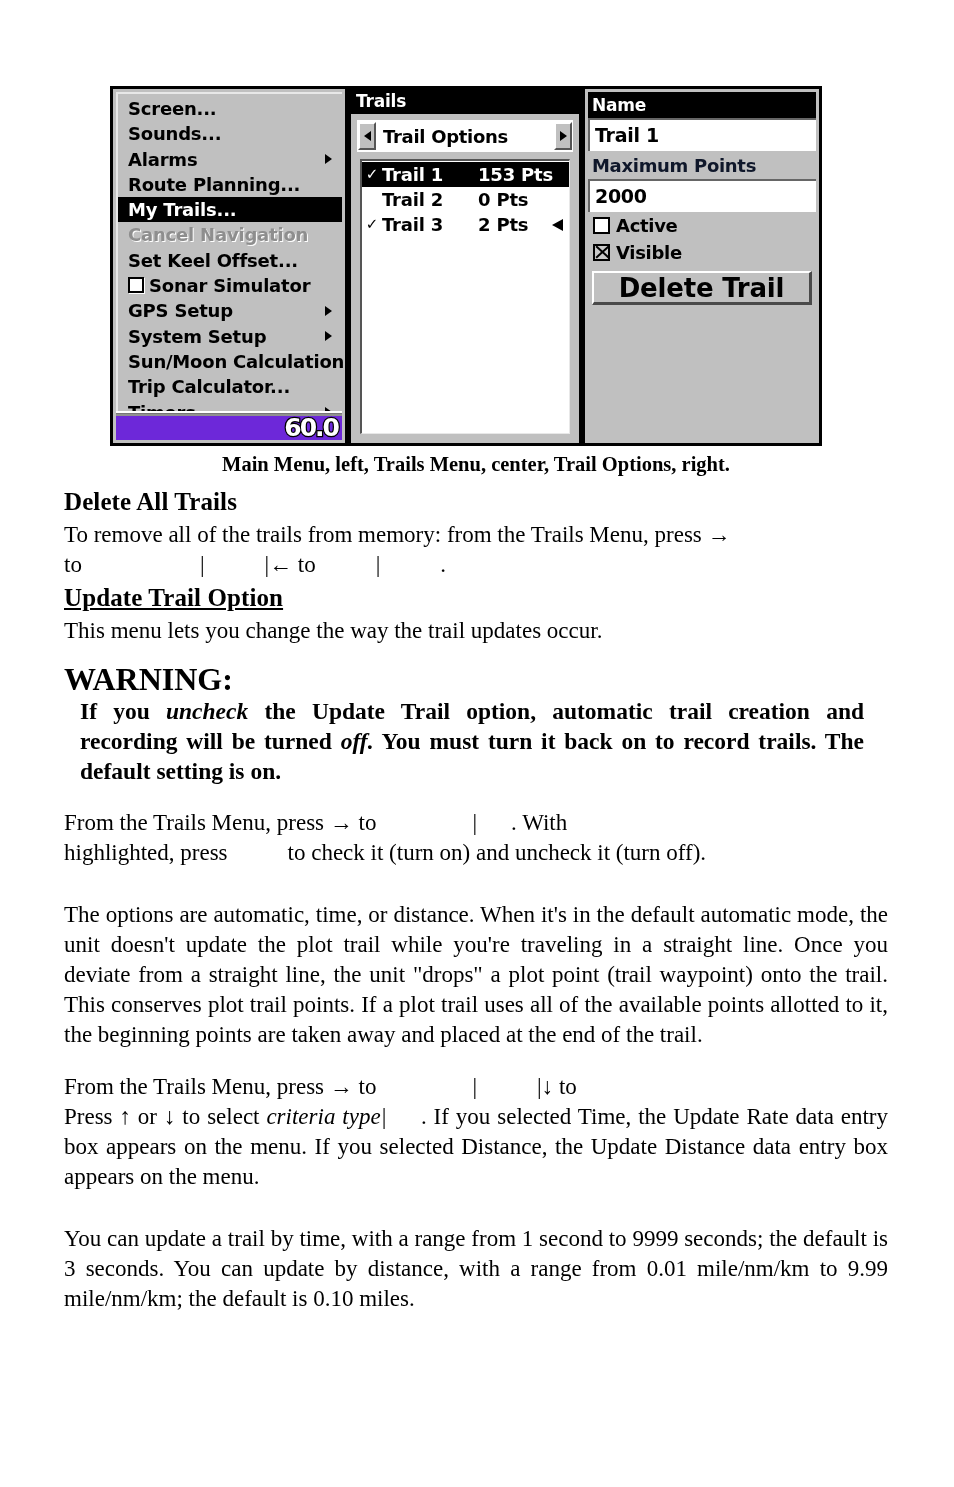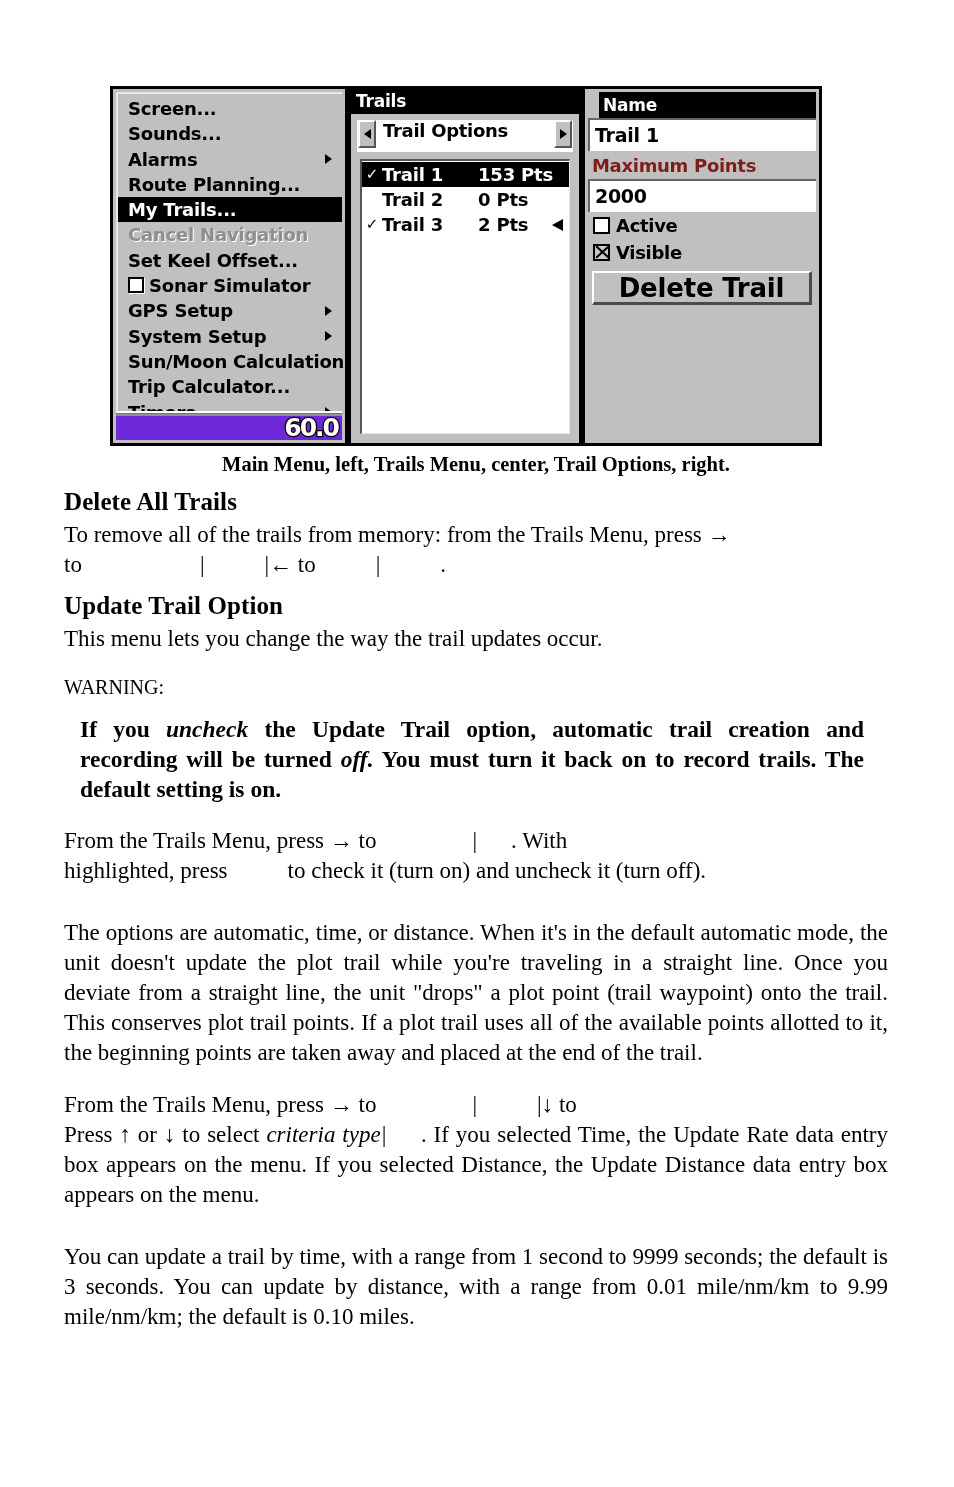--- a/index.html
+++ b/index.html
@@ -136,20 +136,21 @@
     left: 3px; top: 28px; right: 3px; bottom: 3px;
     background: #c0c0c0;
     padding: 3px;
     box-sizing: border-box;
   }
   .spinner {
     height: 32px;
     background: #ffffff;
     position: relative;
     display: flex;
+    align-items: center;
     margin-bottom: 5px;
   }
   .spin-btn {
     width: 18px;
     height: 28px;
     background: #c0c0c0;
     border-top: 2px solid #ffffff;
     border-left: 2px solid #ffffff;
     border-right: 2px solid #555555;
     border-bottom: 2px solid #555555;
@@ -233,41 +234,40 @@
   }
   .r-titlebar {
     height: 26px;
     background: #000000;
     color: #ffffff;
     font-size: 17px;
     font-weight: bold;
     line-height: 26px;
     padding-left: 4px;
     letter-spacing: -0.2px;
-    margin-left: 11px;
   }
   .r-field {
     height: 33px;
     background: #ffffff;
     border-top: 2px solid #666666;
     border-left: 2px solid #666666;
     box-sizing: border-box;
     font-size: 19px;
     font-weight: bold;
     line-height: 30px;
     padding-left: 5px;
     color: #000000;
     letter-spacing: -0.3px;
   }
   .r-label {
     font-size: 18px;
     font-weight: bold;
     padding: 4px 0 3px 4px;
     letter-spacing: -0.3px;
-    color: #7f1d1d;
+    color: #0f172a;
   }
   .r-check-row {
     font-size: 18px;
     font-weight: bold;
     padding-left: 5px;
     height: 27px;
     line-height: 27px;
     display: flex;
     align-items: center;
     letter-spacing: -0.3px;
@@ -343,23 +343,23 @@
     font-size: 23px;
     line-height: 30px;
     margin: 0;
     text-align: justify;
     text-justify: inter-word;
   }
   p.body.nojust { text-align: left; }
   p.gap-top { margin-top: 22px; }
   p.gap-top-lg { margin-top: 32px; }
   .warn-title {
-    font-size: 20px;
-    font-weight: normal;
-    margin: 18px 0 12px 0;
+    font-size: 32px;
+    font-weight: bold;
+    margin: 18px 0 2px 0;
     line-height: 30px;
   }
   .warn-body {
     margin: 0 0 0 16px;
     width: 784px;
     font-size: 23.5px;
     font-weight: bold;
     line-height: 30px;
     text-align: justify;
   }
@@ -511,21 +511,21 @@
 </div>
 
 <div class="caption">Main Menu, left, Trails Menu, center, Trail Options, right.</div>
 
 <div class="doc">
 
   <h2 class="sec">Delete All Trails</h2>
 
   <p class="body nojust"><span>To remove all of the trails from memory: from the Trails Menu, press →</span><br><span>to</span><span class="gap gap-xl"></span><span>|</span><span class="gap gap-md"></span><span>|← to</span><span class="gap gap-md"></span><span>|</span><span class="gap gap-md"></span><span>.</span></p>
 
-  <h2 class="sec" style="margin-top:10px;">Update Trail Option</h2>
+  <h2 class="sec" style="margin-top:2px;text-decoration:underline;">Update Trail Option</h2>
 
   <p class="body nojust">This menu lets you change the way the trail updates occur.</p>
 
   <div class="warn-title">WARNING:</div>
 
   <p class="warn-body"><span>If you</span> <em>uncheck</em> <span>the Update Trail option, automatic trail creation and recording will be turned</span> <em>off.</em> <span>You must turn it back on to record trails. The default setting is on.</span></p>
 
   <p class="body nojust gap-top"><span>From the Trails Menu, press → to</span><span class="gap gap-lg"></span><span>|</span><span class="gap gap-sm"></span><span>. With</span><br><span>highlighted, press</span><span class="gap gap-md"></span><span>to check it (turn on) and uncheck it (turn off).</span></p>
 
   <p class="body gap-top-lg">The options are automatic, time, or distance. When it's in the default automatic mode, the unit doesn't update the plot trail while you're traveling in a straight line. Once you deviate from a straight line, the unit "drops" a plot point (trail waypoint) onto the trail. This conserves plot trail points. If a plot trail uses all of the available points allotted to it, the beginning points are taken away and placed at the end of the trail.</p>

